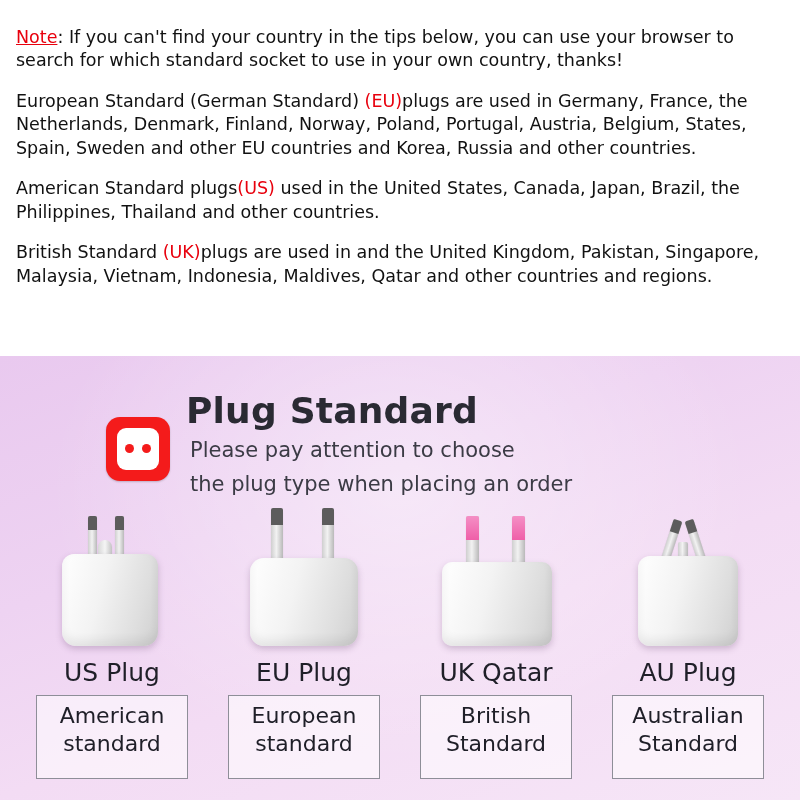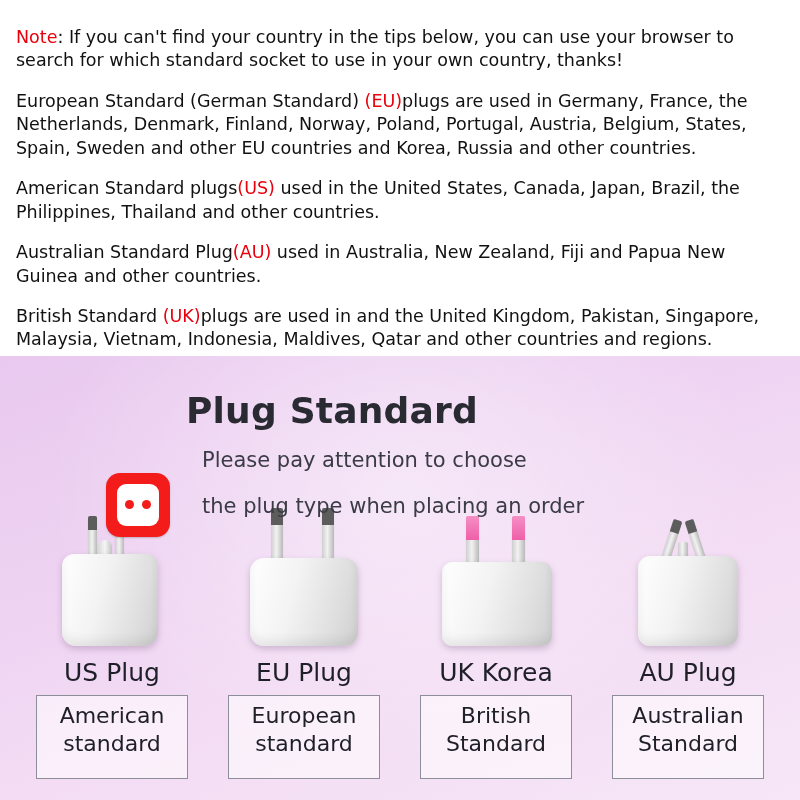--- a/index.html
+++ b/index.html
@@ -19,42 +19,42 @@
   
   .notes {
     padding: 26px 16px 10px 16px;
     color: #111111;
     font-size: 17.5px;
     line-height: 1.34;
   }
   .notes p { margin: 0 0 17px 0; }
   .notes p:last-child { margin-bottom: 0; }
   .red { color: #e8000d; }
-  .lead { color: #e8000d; }
+  .lead { color: #e8000d; text-decoration: underline; }
 
   
   .banner {
     position: absolute;
     left: 0; top: 356px;
     width: 800px; height: 444px;
     background: linear-gradient(160deg, #e9c9ef 0%, #eed3f2 35%, #f3dcf4 60%, #f6e6f7 100%);
     overflow: hidden;
   }
   .banner::after {
     content: "";
     position: absolute; left: 0; top: 0; right: 0; bottom: 0;
     background: radial-gradient(ellipse at 50% 30%, rgba(255,255,255,0.45) 0%, rgba(255,255,255,0.0) 62%);
     pointer-events: none;
   }
 
   .header-row {
     position: absolute;
     left: 106px; top: 34px;
     display: flex;
-    align-items: flex-end;
+    align-items: center;
     gap: 16px;
     z-index: 3;
   }
   .socket-logo {
     width: 64px; height: 64px;
     background: #f41b1b;
     border-radius: 14px;
     position: relative;
     margin-top: 4px;
     box-shadow: 0 1px 2px rgba(0,0,0,0.2);
@@ -82,21 +82,21 @@
     font-weight: bold;
     color: #2a2a33;
     letter-spacing: 0.2px;
     line-height: 1.05;
     margin: 0 0 6px 0;
   }
   .subtitle {
     font-size: 21px;
     color: #3b3b45;
     line-height: 1.42;
-    margin: 16px;
+    margin: 4px;
   }
 
   
   .plugs {
     position: absolute;
     left: 0; top: 140px;
     width: 800px;
     display: flex;
     justify-content: space-around;
     align-items: flex-end;
@@ -200,23 +200,20 @@
     </p>
 
     <p>
       <span>European Standard (German Standard) </span><span class="red">(EU)</span><span>plugs are used in Germany, France, the Netherlands, Denmark, Finland, Norway, Poland, Portugal, Austria, Belgium, States, Spain, Sweden and other EU countries and Korea, Russia and other countries.</span>
     </p>
 
     <p>
       <span>American Standard plugs</span><span class="red">(US)</span><span> used in the United States, Canada, Japan, Brazil, the Philippines, Thailand and other countries.</span>
     </p>
 
-    <p>
-      <span>Australian Standard Plug</span><span class="red">(AU)</span><span> used in Australia, New Zealand, Fiji and Papua New Guinea and other countries.</span>
-    </p>
 
     <p>
       <span>British Standard </span><span class="red">(UK)</span><span>plugs are used in and the United Kingdom, Pakistan, Singapore, Malaysia, Vietnam, Indonesia, Maldives, Qatar and other countries and regions.</span>
     </p>
   </div>
 
   <div class="banner">
 
     <div class="header-row">
       <div class="socket-logo">
@@ -259,21 +256,21 @@
           <div>standard</div>
         </div>
       </div>
 
       <div class="plug-card">
         <div class="plug-art">
           <div class="pin uk-pin-l pink-tip"></div>
           <div class="pin uk-pin-r pink-tip"></div>
           <div class="body uk-body"></div>
         </div>
-        <div class="plug-title">UK Korea</div>
+        <div class="plug-title">UK Qatar</div>
         <div class="plug-box">
           <div>British</div>
           <div>Standard</div>
         </div>
       </div>
 
       <div class="plug-card">
         <div class="plug-art">
           <div class="pin au-pin-l dark-tip"></div>
           <div class="pin au-pin-r dark-tip"></div>

